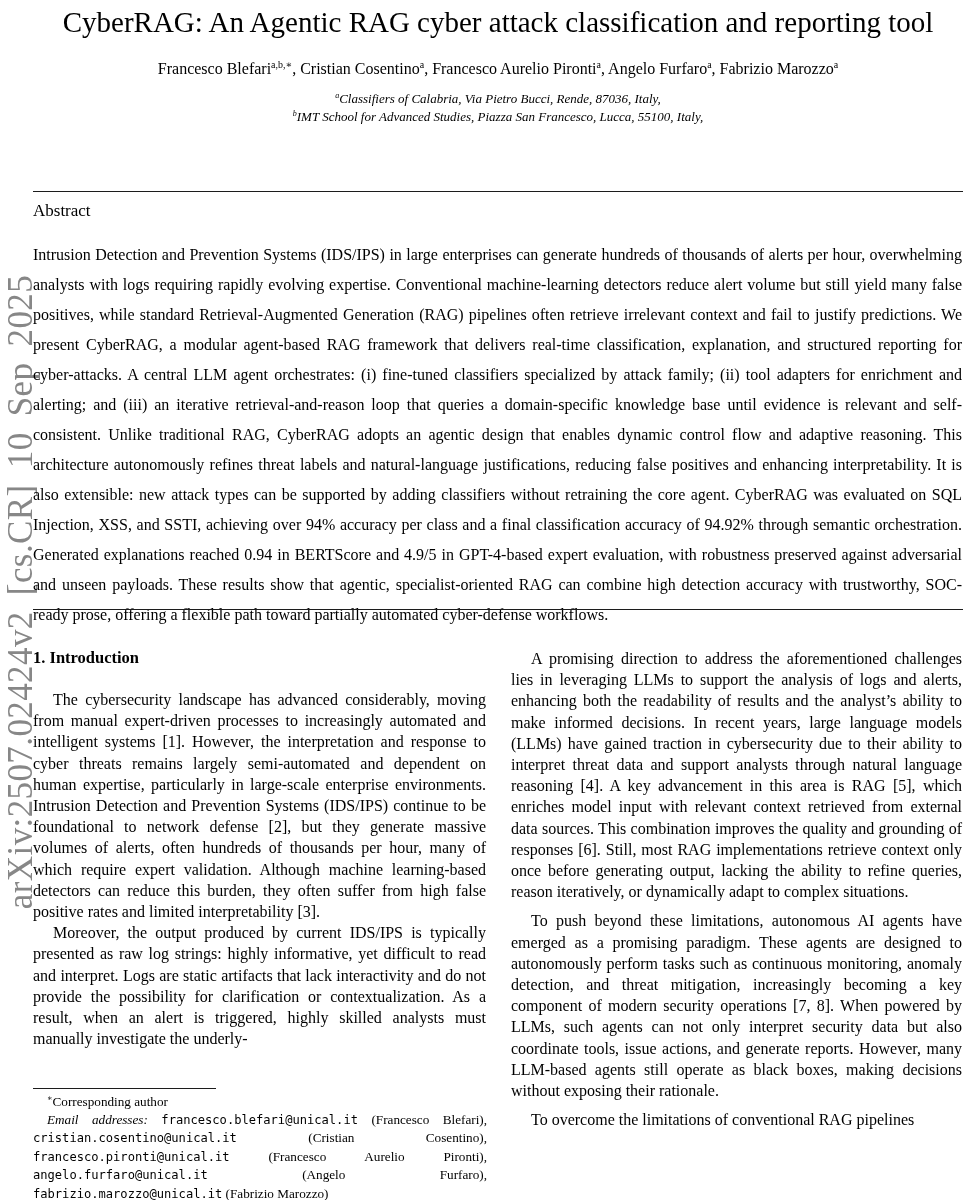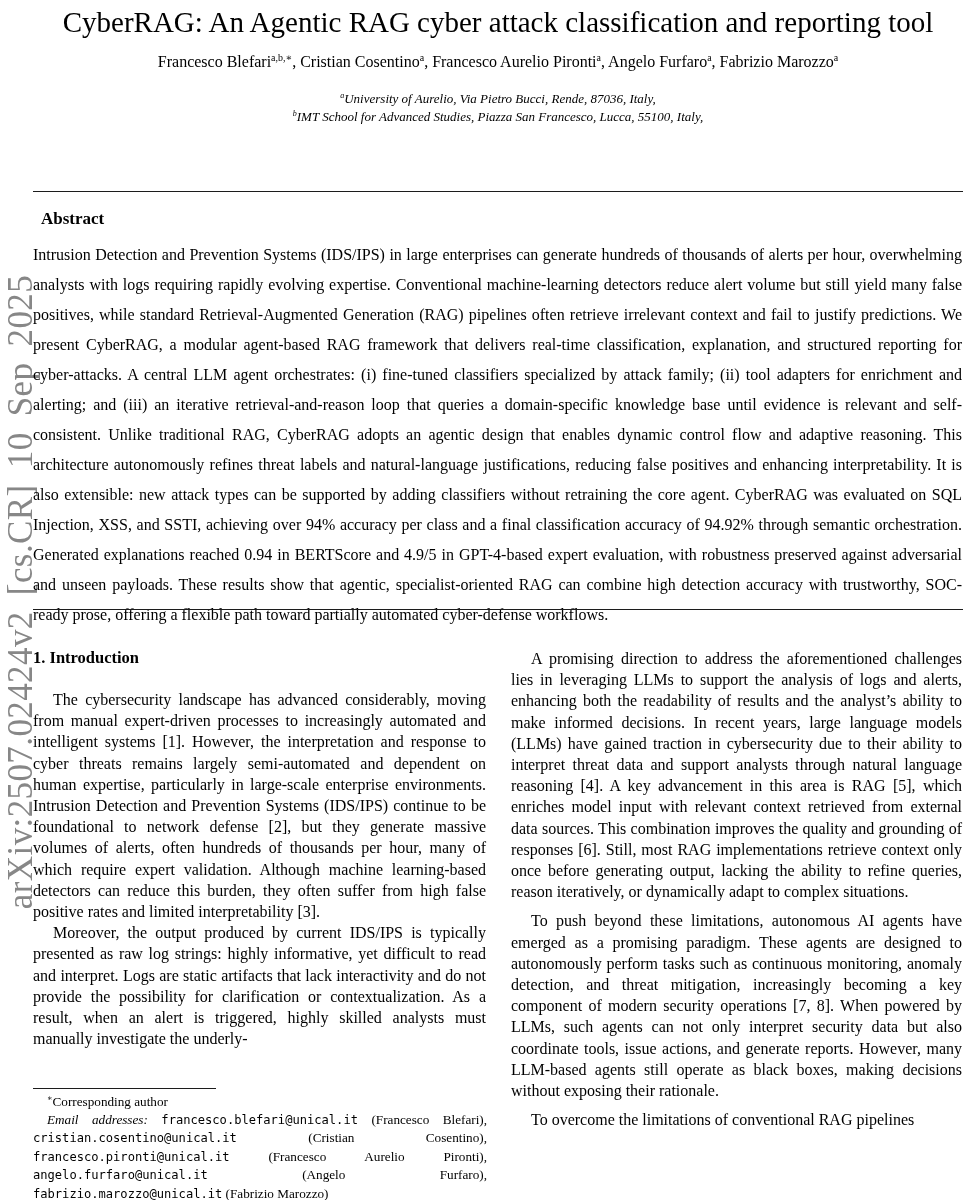--- a/index.html
+++ b/index.html
@@ -8,27 +8,27 @@
     font-family:"Liberation Serif","DejaVu Serif",serif;color:#000;
     overflow:hidden;
   }
   .watermark{
     position:absolute;left:21px;top:592px;
     transform:translate(-50%,-50%) rotate(-90deg);
     white-space:nowrap;font-size:35px;color:#878787;
     letter-spacing:0.4px;word-spacing:7px;
   }
   .title{position:absolute;left:33px;width:930px;top:6px;text-align:center;font-size:29px;font-weight:normal;margin:0;}
-  .authors{position:absolute;left:33px;width:930px;top:53px;text-align:center;font-size:16px;}
+  .authors{position:absolute;left:33px;width:930px;top:60px;text-align:center;font-size:16px;}
   sup{font-size:62%;line-height:0;}
   .affils{position:absolute;left:33px;width:930px;top:90px;text-align:center;font-style:italic;font-size:13px;line-height:18px;}
   .rule{position:absolute;left:33px;width:930px;height:0;border-top:1.6px solid #1c1c1c;}
   .rule-top{top:191px;}
   .rule-mid{top:609px;}
-  .abstract-h{position:absolute;left:33px;top:201px;font-size:17px;font-weight:bold;margin:8px;text-align:right;}
+  .abstract-h{position:absolute;left:33px;top:201px;font-size:17px;font-weight:normal;margin:0;text-align:right;}
   .abstract-p{position:absolute;left:33px;width:929px;top:240px;font-size:16px;line-height:30px;text-align:justify;margin:0;}
   .keywords{position:absolute;left:33px;width:929px;top:546px;font-size:16px;line-height:21.5px;text-align:justify;}
   .keywords .kw-label{font-style:italic;}
   .col{position:absolute;top:648px;}
   .col-left{left:33px;width:453px;}
   .col-right{left:511px;width:451px;}
   .sec-h{font-size:16.5px;font-weight:bold;margin:0 0 21px 0;}
   .col p{font-size:16px;line-height:21.2px;text-align:justify;margin:0;text-indent:20px;}
   .col-right p{margin-bottom:8px;}
   .noindent{text-indent:0 !important;}
@@ -44,21 +44,21 @@
 
 <div class="page">
 
   <div class="watermark">arXiv:2507.02424v2  [cs.CR]  10 Sep 2025</div>
 
   <h1 class="title">CyberRAG: An Agentic RAG cyber attack classification and reporting tool</h1>
 
   <div class="authors"><span><span>Francesco Blefari</span><sup>a,b,∗</sup><span>, </span></span><span><span>Cristian Cosentino</span><sup>a</sup><span>, </span></span><span><span>Francesco Aurelio Pironti</span><sup>a</sup><span>, </span></span><span><span>Angelo Furfaro</span><sup>a</sup><span>, </span></span><span><span>Fabrizio Marozzo</span><sup>a</sup><span></span></span></div>
 
   <div class="affils">
-    <div><sup>a</sup><span>University of Aurelio, Via Pietro Bucci, Rende, 87036, Italy,</span></div>
+    <div><sup>a</sup><span>Classifiers of Calabria, Via Pietro Bucci, Rende, 87036, Italy,</span></div>
     <div><sup>b</sup><span>IMT School for Advanced Studies, Piazza San Francesco, Lucca, 55100, Italy,</span></div>
   </div>
 
   <div class="rule rule-top"></div>
 
   <h2 class="abstract-h">Abstract</h2>
 
   <p class="abstract-p">Intrusion Detection and Prevention Systems (IDS/IPS) in large enterprises can generate hundreds of thousands of alerts per hour, overwhelming analysts with logs requiring rapidly evolving expertise. Conventional machine-learning detectors reduce alert volume but still yield many false positives, while standard Retrieval-Augmented Generation (RAG) pipelines often retrieve irrelevant context and fail to justify predictions. We present CyberRAG, a modular agent-based RAG framework that delivers real-time classification, explanation, and structured reporting for cyber-attacks. A central LLM agent orchestrates: (i) fine-tuned classifiers specialized by attack family; (ii) tool adapters for enrichment and alerting; and (iii) an iterative retrieval-and-reason loop that queries a domain-specific knowledge base until evidence is relevant and self-consistent. Unlike traditional RAG, CyberRAG adopts an agentic design that enables dynamic control flow and adaptive reasoning. This architecture autonomously refines threat labels and natural-language justifications, reducing false positives and enhancing interpretability. It is also extensible: new attack types can be supported by adding classifiers without retraining the core agent. CyberRAG was evaluated on SQL Injection, XSS, and SSTI, achieving over 94% accuracy per class and a final classification accuracy of 94.92% through semantic orchestration. Generated explanations reached 0.94 in BERTScore and 4.9/5 in GPT-4-based expert evaluation, with robustness preserved against adversarial and unseen payloads. These results show that agentic, specialist-oriented RAG can combine high detection accuracy with trustworthy, SOC-ready prose, offering a flexible path toward partially automated cyber-defense workflows.</p>
 
 

